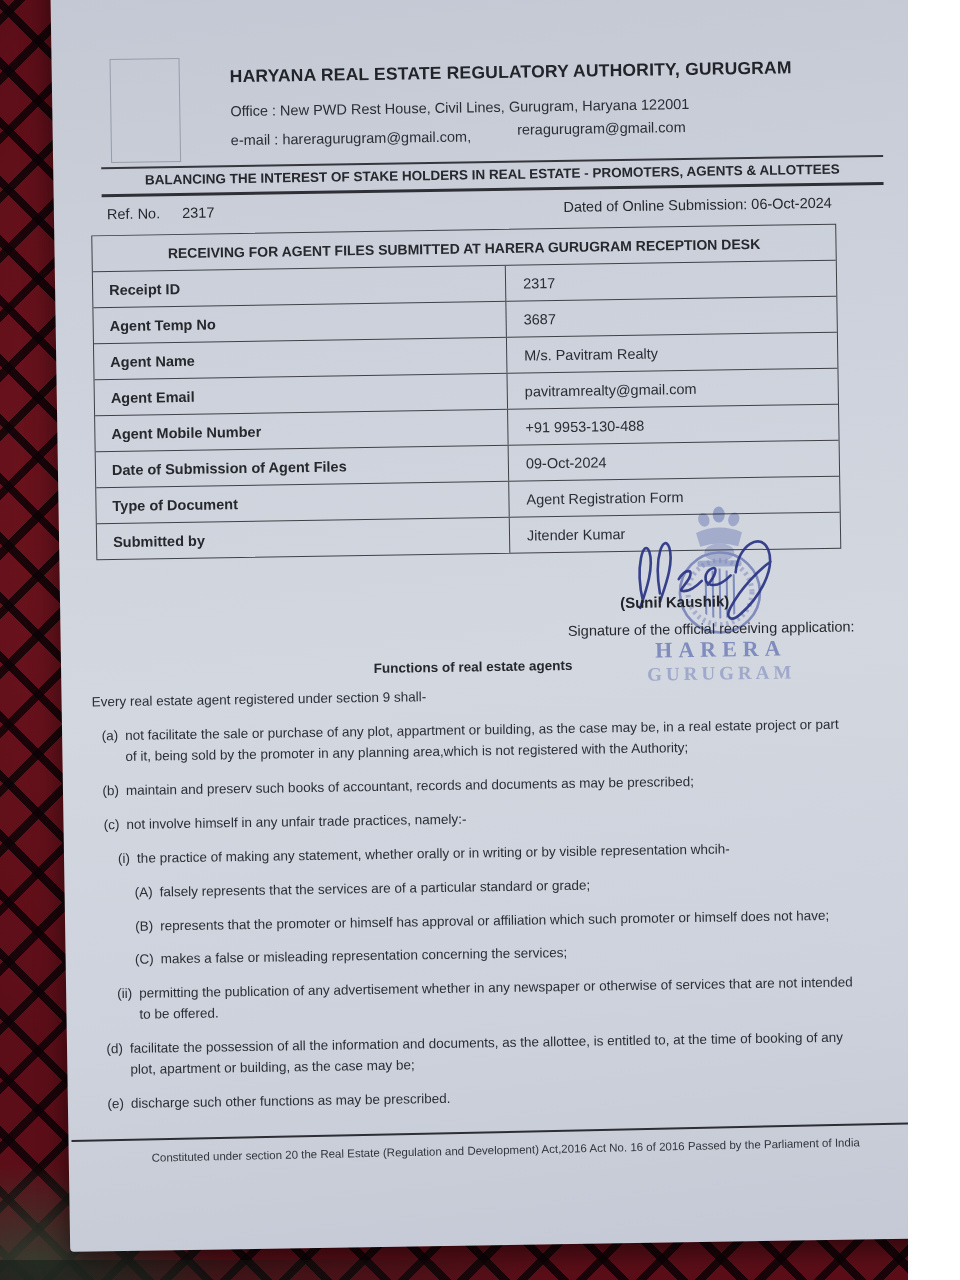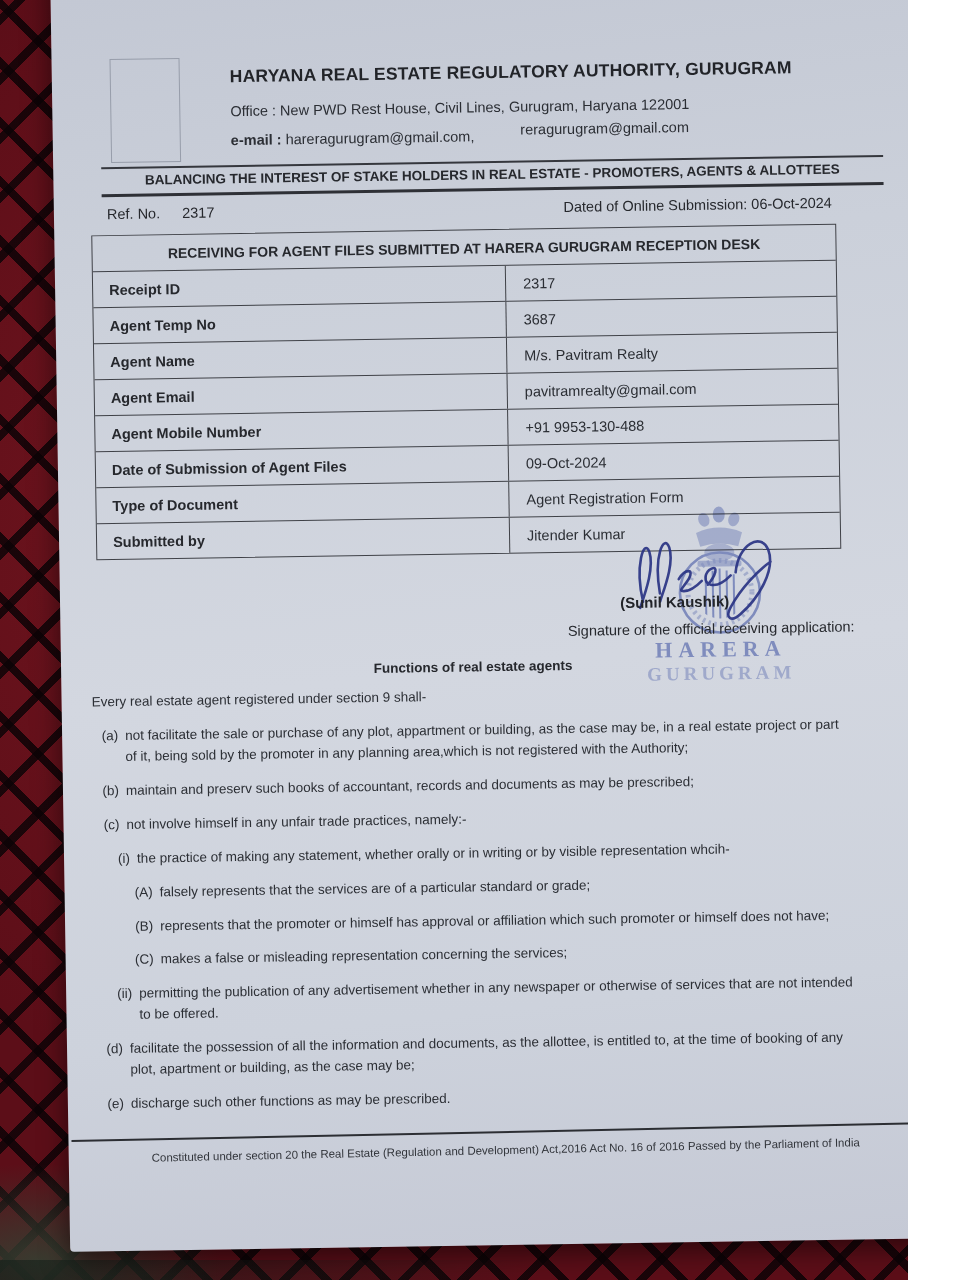--- a/index.html
+++ b/index.html
@@ -30,21 +30,21 @@
     color:#25272c;
   }
   .logo-box{
     position:absolute;left:58px;top:103px;width:68px;height:102px;
     border:1px solid #979daa;
   }
   .letterhead{padding-top:112px;margin-left:178px;}
   .authority-name{font-weight:bold;font-size:17.5px;letter-spacing:.2px;color:#222429;}
   .office-line{margin-top:16px;font-size:14.5px;color:#2b2e34;}
   .email-line{margin-top:13px;font-size:14.5px;color:#2b2e34;}
-  .email-label{font-weight:bold;}
+  .email-label{font-weight:normal;}
   .email2{display:inline-block;margin-left:42px;position:relative;top:-6px;}
   .banner{
     margin:17px 50px 0 48px;
     border-top:2px solid #35373d;border-bottom:3px solid #2e3036;
     padding:4px 0 6px;
     text-align:center;font-weight:bold;font-size:13.5px;color:#26282d;
   }
   .ref-row{
     margin:9px 102px 0 53px;
     display:flex;justify-content:space-between;

